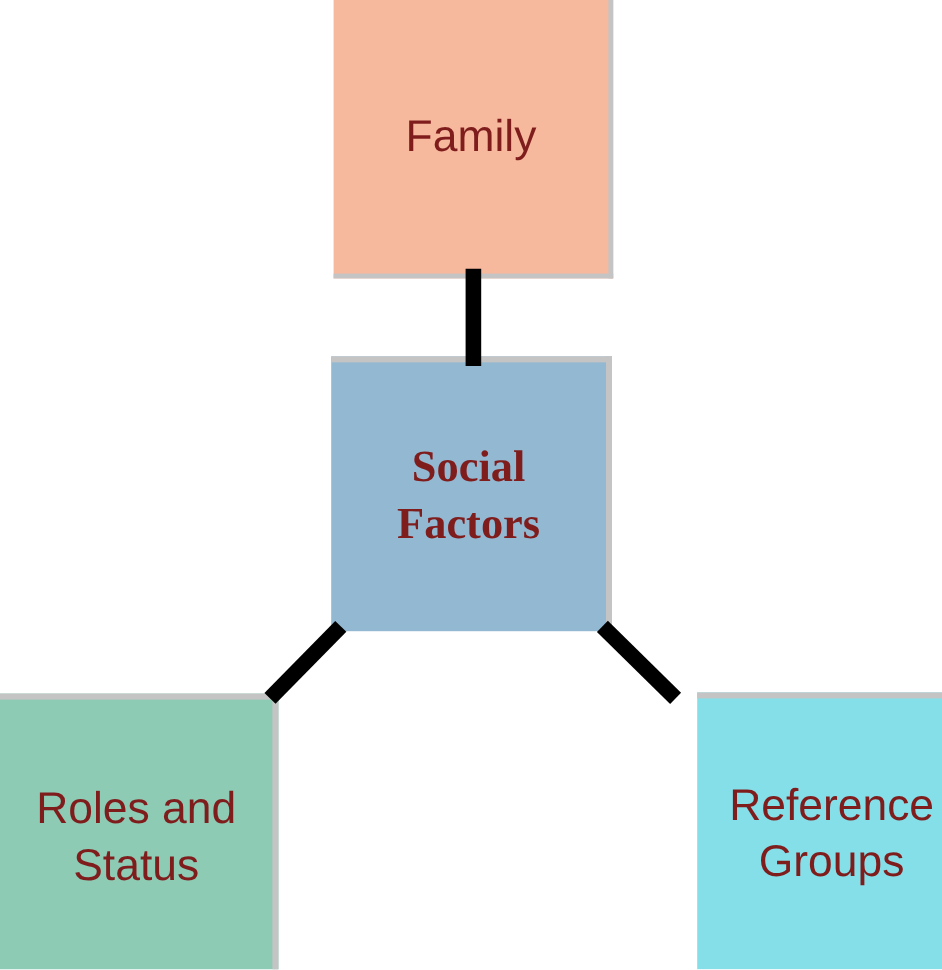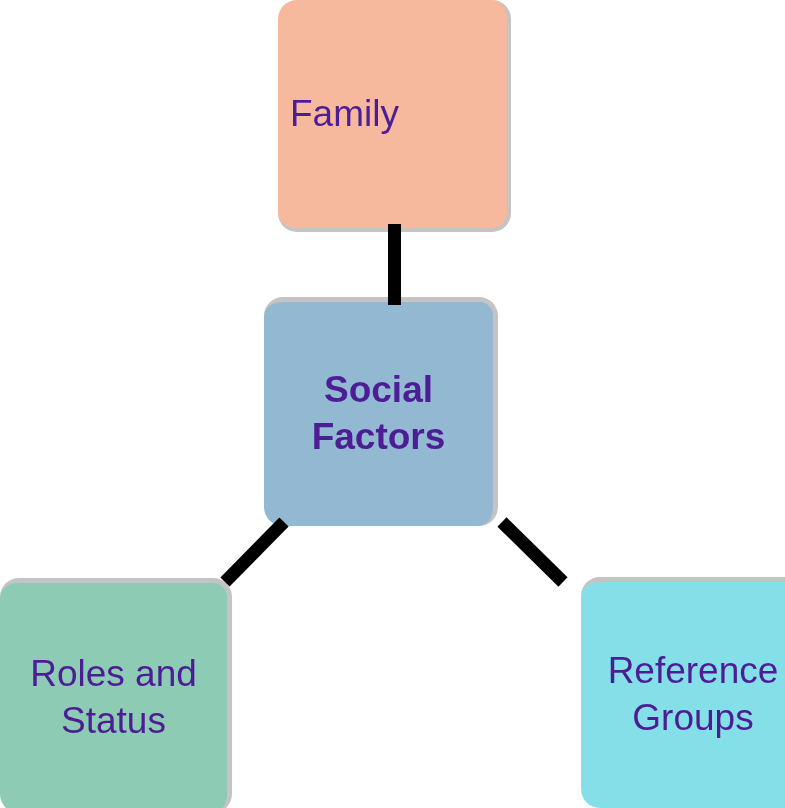--- a/index.html
+++ b/index.html
@@ -12,51 +12,51 @@
     width: 785px;
     height: 808px;
     background: #ffffff;
     overflow: hidden;
     font-family: "Liberation Sans", "DejaVu Sans", sans-serif;
   }
   .node {
     position: absolute;
     display: flex;
     align-items: center;
-    justify-content: flex-start;
+    justify-content: center;
     text-align: center;
     box-sizing: content-box;
-    color: #4c1d95;
+    color: #7f1d1d;
     font-size: 37px;
     line-height: 1.27;
     padding: 0;
-    border-radius: 19px;
   }
   .node .label {
     display: block;
     padding: 0 12px;
   }
   .node-family {
     left: 278px;
     top: 0;
     width: 229px;
     height: 228px;
     background: #f7b99e;
     border-right: 4px solid #c4c4c4;
     border-bottom: 4px solid #c4c4c4;
   }
   .node-social {
-    left: 264px;
+    left: 276px;
     top: 297px;
     width: 229px;
     height: 224px;
     background: #92b8d2;
     border-top: 5px solid #c4c4c4;
     border-right: 5px solid #c4c4c4;
     font-weight: 700;
+    font-family: Liberation Serif, serif;
   }
   .node-roles {
     left: 0;
     top: 578px;
     width: 227px;
     height: 230px;
     background: #8dcbb5;
     border-top: 5px solid #c4c4c4;
     border-right: 5px solid #c4c4c4;
   }

